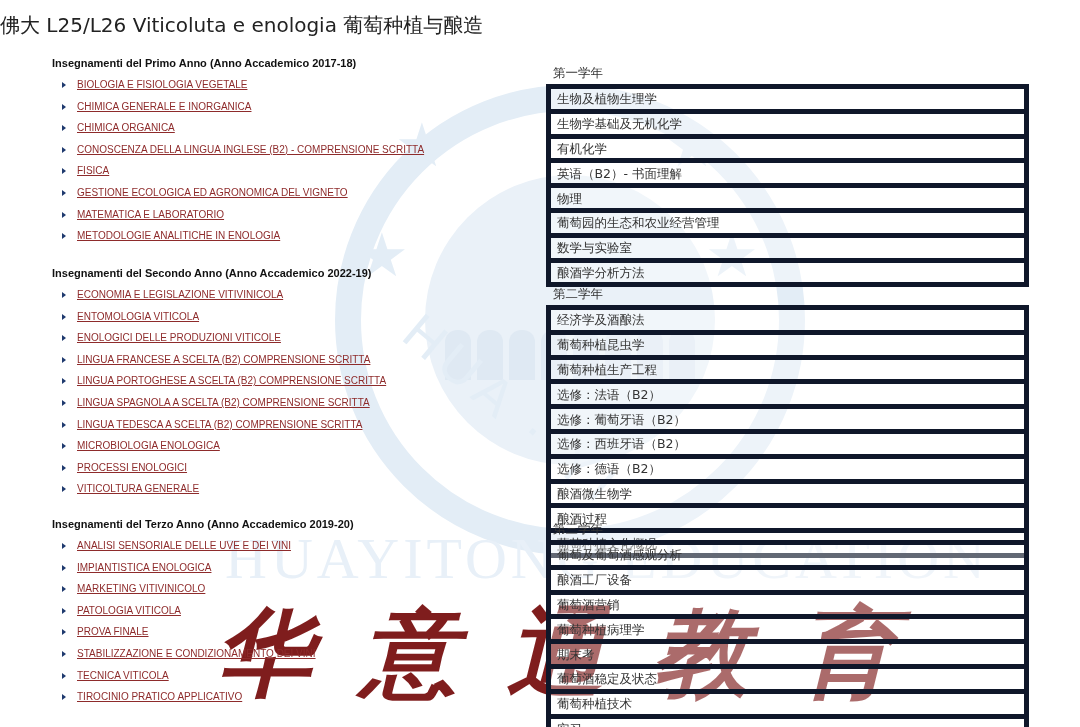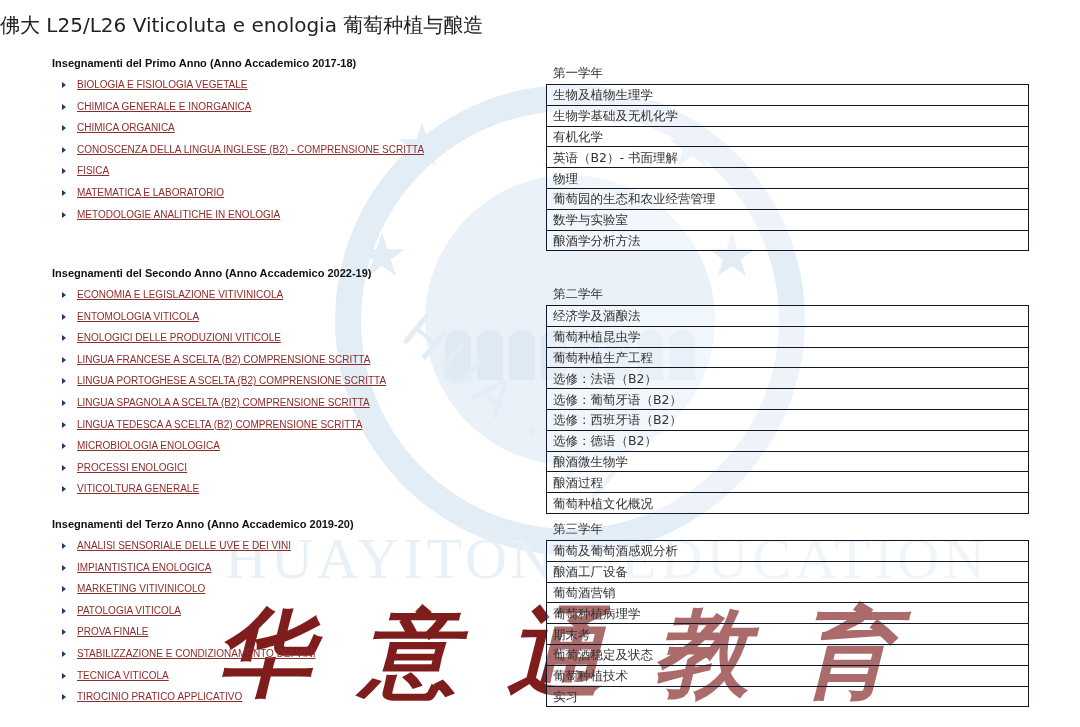--- a/index.html
+++ b/index.html
@@ -164,21 +164,21 @@
       height: 20px;
       line-height: 20px;
       font-family: Liberation Mono, monospace;
     }
     .tbl {
       border-collapse: collapse;
       width: 483px;
       background: rgba(255,255,255,0.35);
     }
     .tbl td {
-      border: 1px solid #0f172a;
+      border: 5px solid #0f172a;
       height: 19.8px;
       padding: 0 6px;
       font-size: 12.5px;
       color: #333;
       line-height: 19px;
       white-space: nowrap;
     }
     .rb1 { top: 64px; }
     .rb2 { top: 285px; }
     .rb3 { top: 520px; }
@@ -228,20 +228,24 @@
       <li class="course-item">
           <span class="bullet"></span>
           <a class="course-link">CONOSCENZA DELLA LINGUA INGLESE (B2) - COMPRENSIONE SCRITTA</a>
         </li>
       <li class="course-item">
           <span class="bullet"></span>
           <a class="course-link">FISICA</a>
         </li>
       <li class="course-item">
           <span class="bullet"></span>
+          <a class="course-link">GESTIONE ECOLOGICA ED AGRONOMICA DEL VIGNETO</a>
+        </li>
+      <li class="course-item">
+          <span class="bullet"></span>
           <a class="course-link">MATEMATICA E LABORATORIO</a>
         </li>
       <li class="course-item">
           <span class="bullet"></span>
           <a class="course-link">METODOLOGIE ANALITICHE IN ENOLOGIA</a>
         </li>
     </ul>
   </div>
 
   <div class="section sec2">

